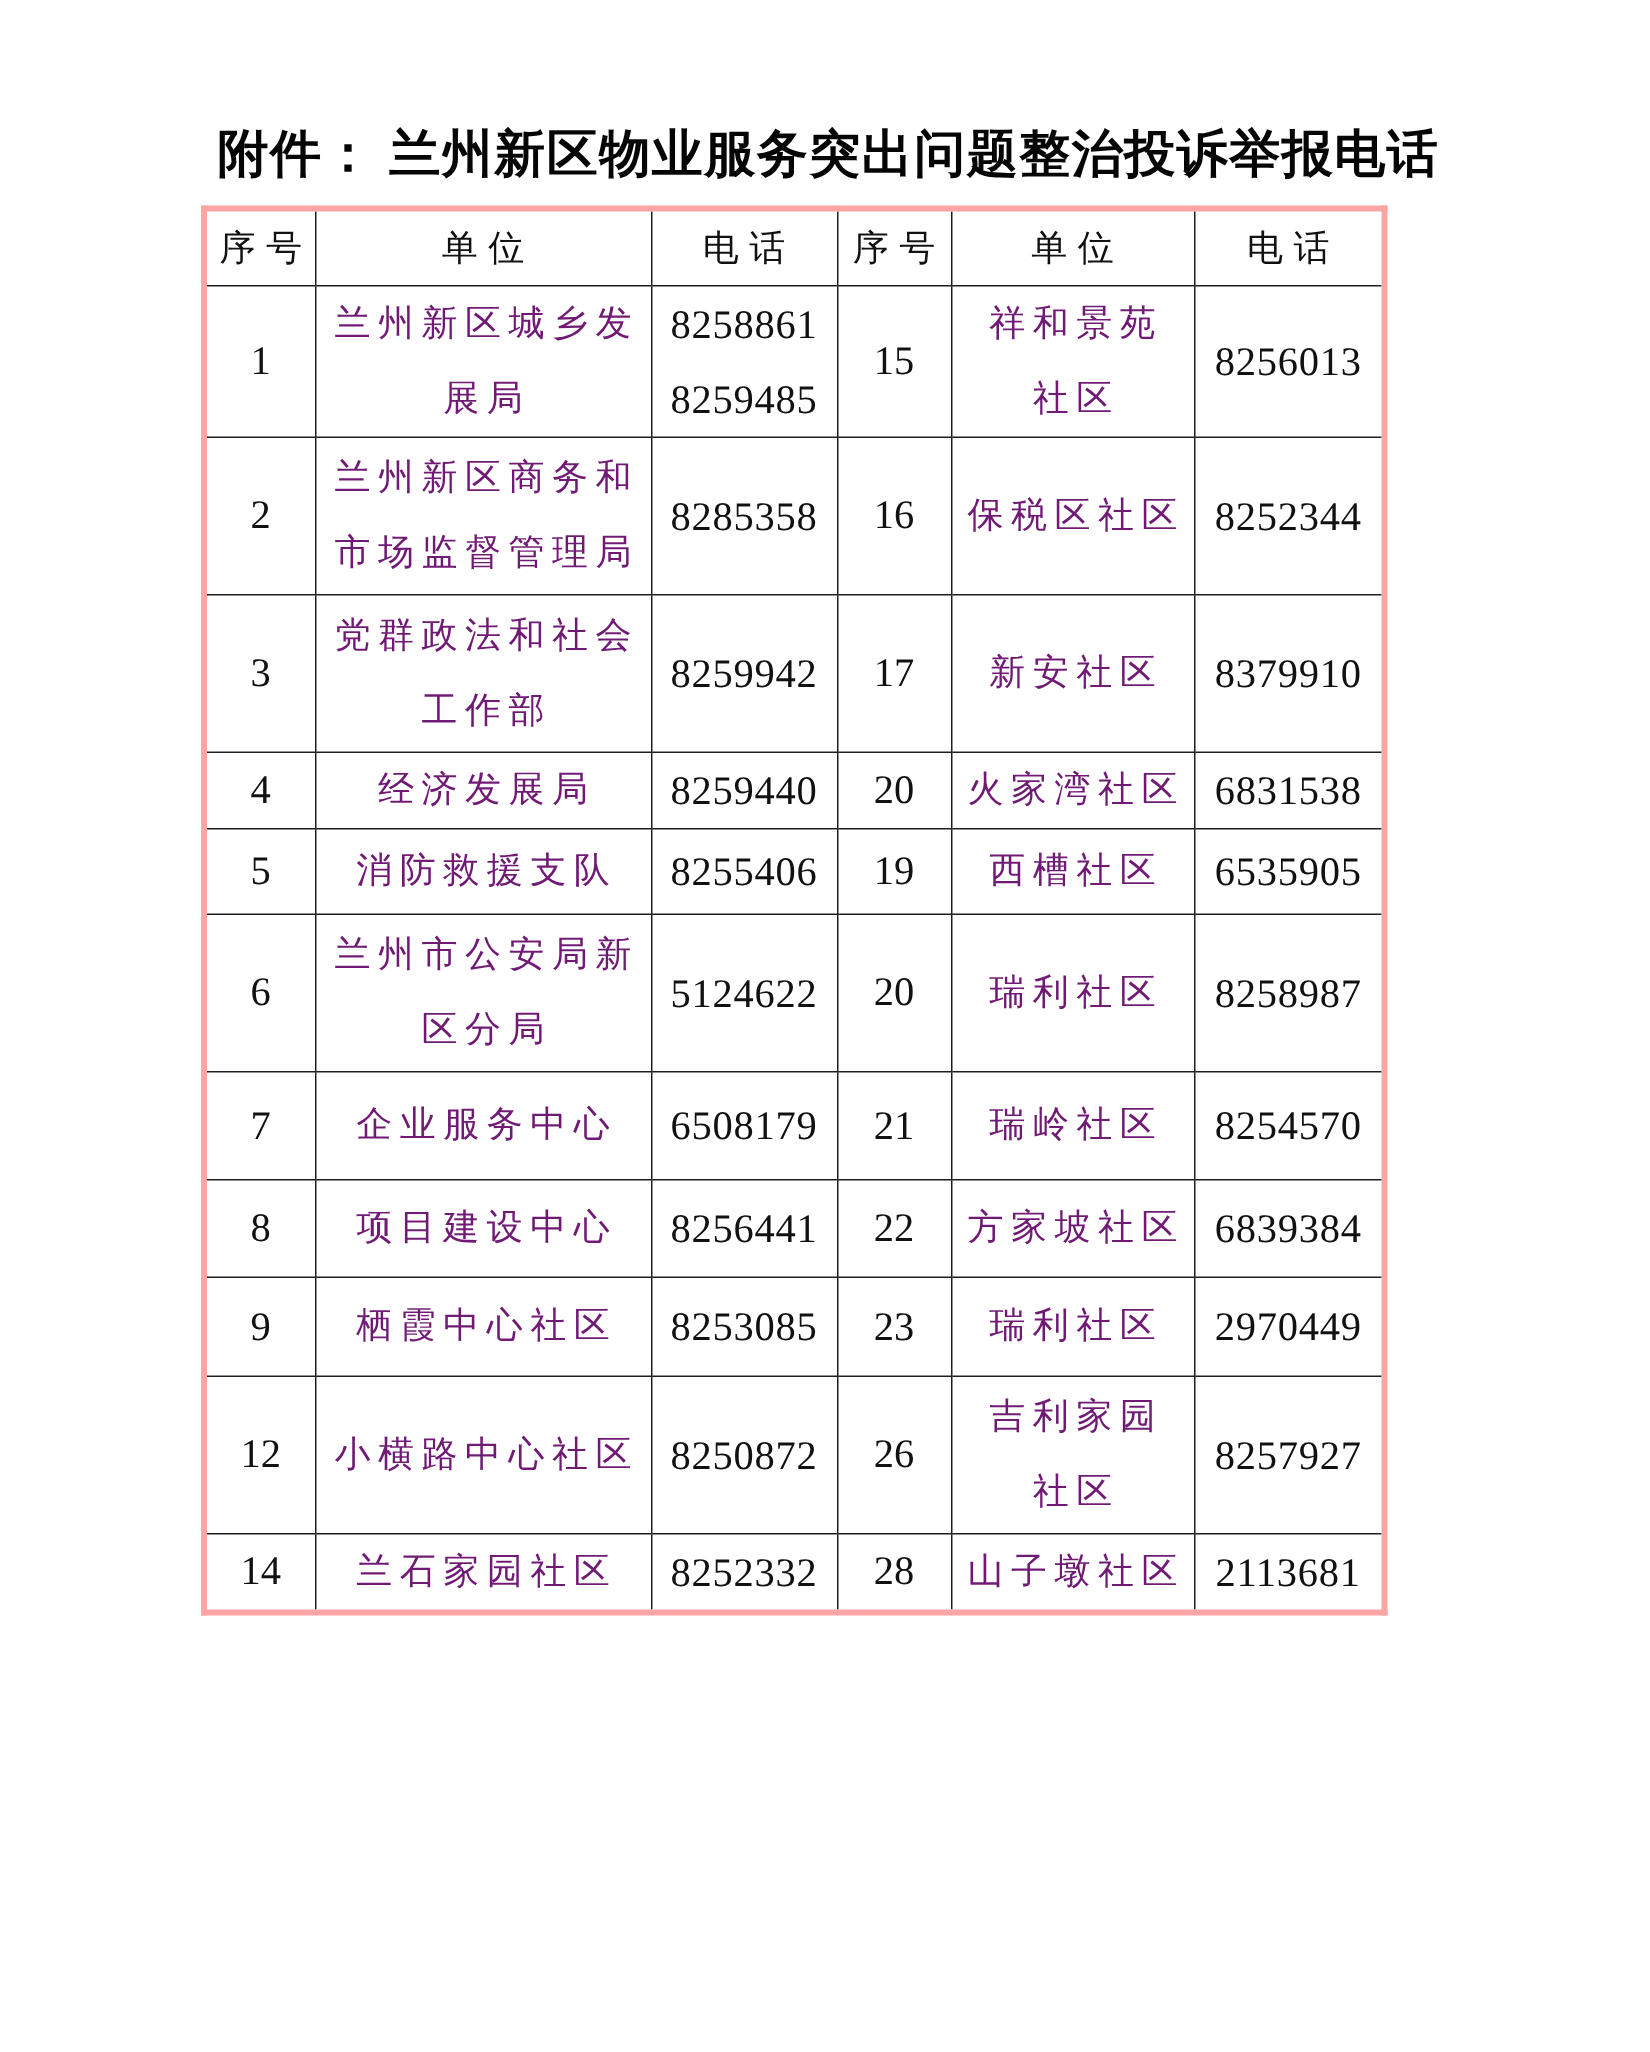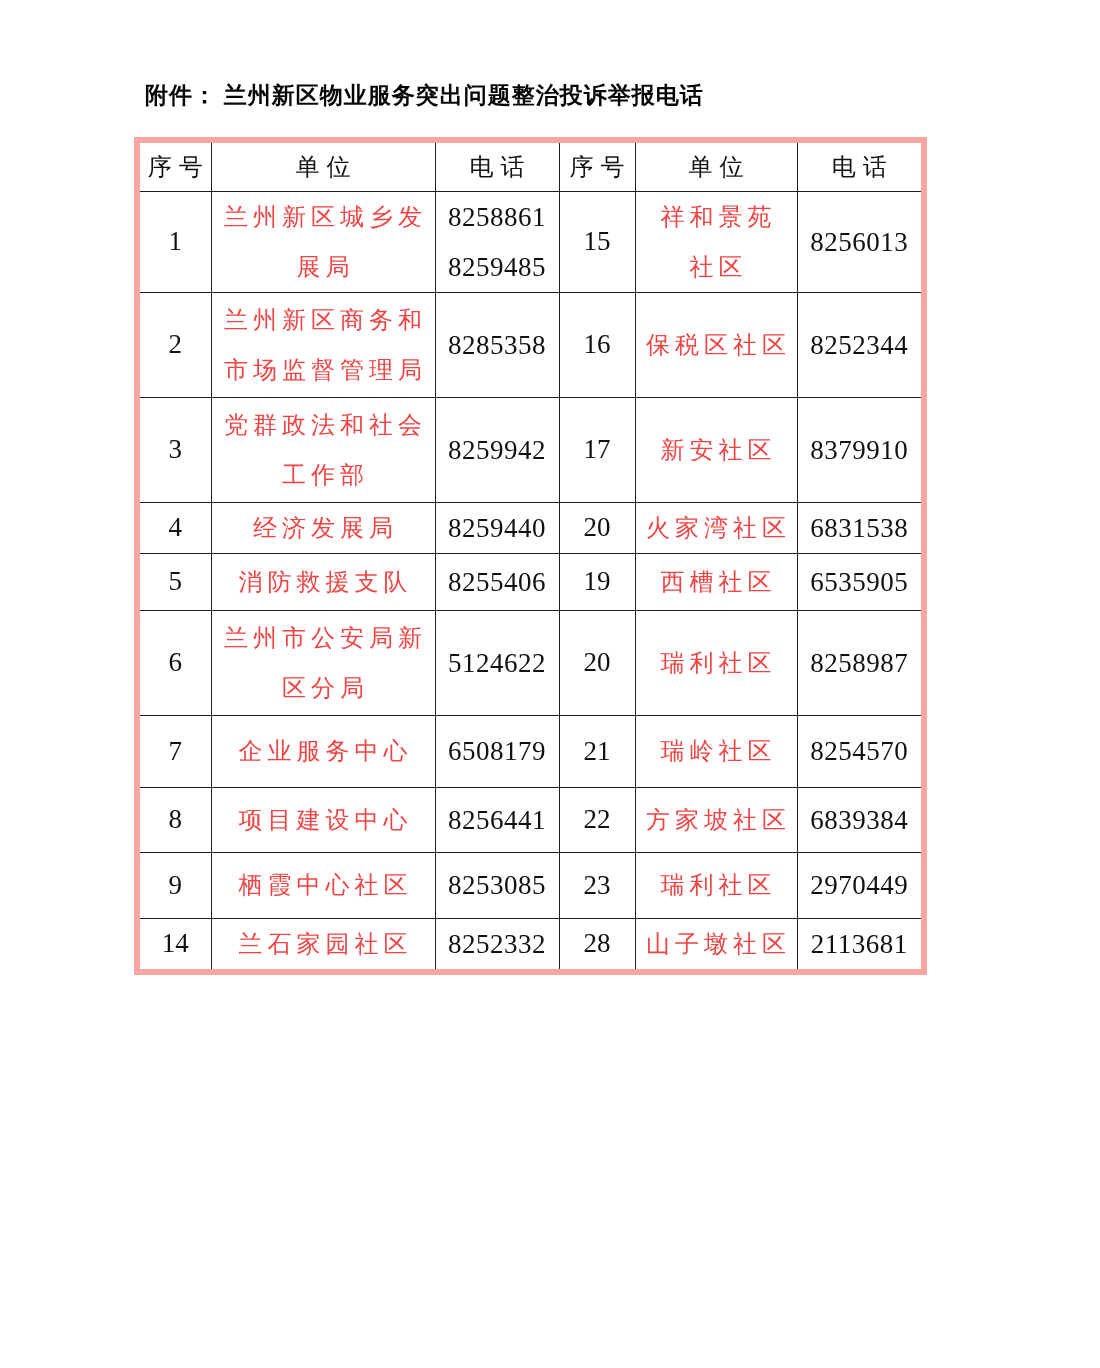--- a/index.html
+++ b/index.html
@@ -11,34 +11,34 @@
     color: #0d0d0d;
   }
   .page {
     position: absolute; inset: 0;
     background: #ffffff;
     overflow: hidden;
   }
   .doc-title {
     position: absolute;
     left: 145px; top: 80px;
-    font-size: 23px;
+    font-size: 34px;
     font-weight: 900;
     letter-spacing: 1px;
     white-space: nowrap;
     color: #050505;
     font-family: "Liberation Serif", serif;
   }
   table.phone-table {
     position: absolute;
     left: 134px; top: 137px;
     width: 787px;
     border-collapse: collapse;
     table-layout: fixed;
-    border: 6px solid #fca5a5;
+    border: 4px solid #fca5a5;
   }
   .phone-table th, .phone-table td {
     border: 1px solid #1e1e1e;
     text-align: center;
     vertical-align: middle;
     padding: 0;
     font-weight: normal;
     background: #ffffff;
   }
   .phone-table thead tr { height: 51px; }
@@ -49,21 +49,21 @@
     color: #111;
   }
   td.no-cell {
     font-size: 27px;
     color: #111;
   }
   td.unit-cell {
     font-size: 24px;
     letter-spacing: 5px;
     padding-left: 5px;
-    color: #ef4444;
+    color: #701a75;
   }
   td.phone-cell {
     font-size: 27px;
     letter-spacing: 0.5px;
     color: #111;
   }
   .cell-line { line-height: 50px; }
 </style>
 </head>
 <body>
@@ -235,20 +235,37 @@
             <div class="cell-line">8253085</div>
           </td>
           <td class="no-cell">23</td>
           <td class="unit-cell">
             <div class="cell-line">瑞利社区</div>
           </td>
           <td class="phone-cell">
             <div class="cell-line">2970449</div>
           </td>
         </tr>
+        <tr style="height: 105px;">
+          <td class="no-cell">12</td>
+          <td class="unit-cell">
+            <div class="cell-line">小横路中心社区</div>
+          </td>
+          <td class="phone-cell">
+            <div class="cell-line">8250872</div>
+          </td>
+          <td class="no-cell">26</td>
+          <td class="unit-cell">
+            <div class="cell-line">吉利家园</div>
+            <div class="cell-line">社区</div>
+          </td>
+          <td class="phone-cell">
+            <div class="cell-line">8257927</div>
+          </td>
+        </tr>
         <tr style="height: 43px;">
           <td class="no-cell">14</td>
           <td class="unit-cell">
             <div class="cell-line">兰石家园社区</div>
           </td>
           <td class="phone-cell">
             <div class="cell-line">8252332</div>
           </td>
           <td class="no-cell">28</td>
           <td class="unit-cell">

